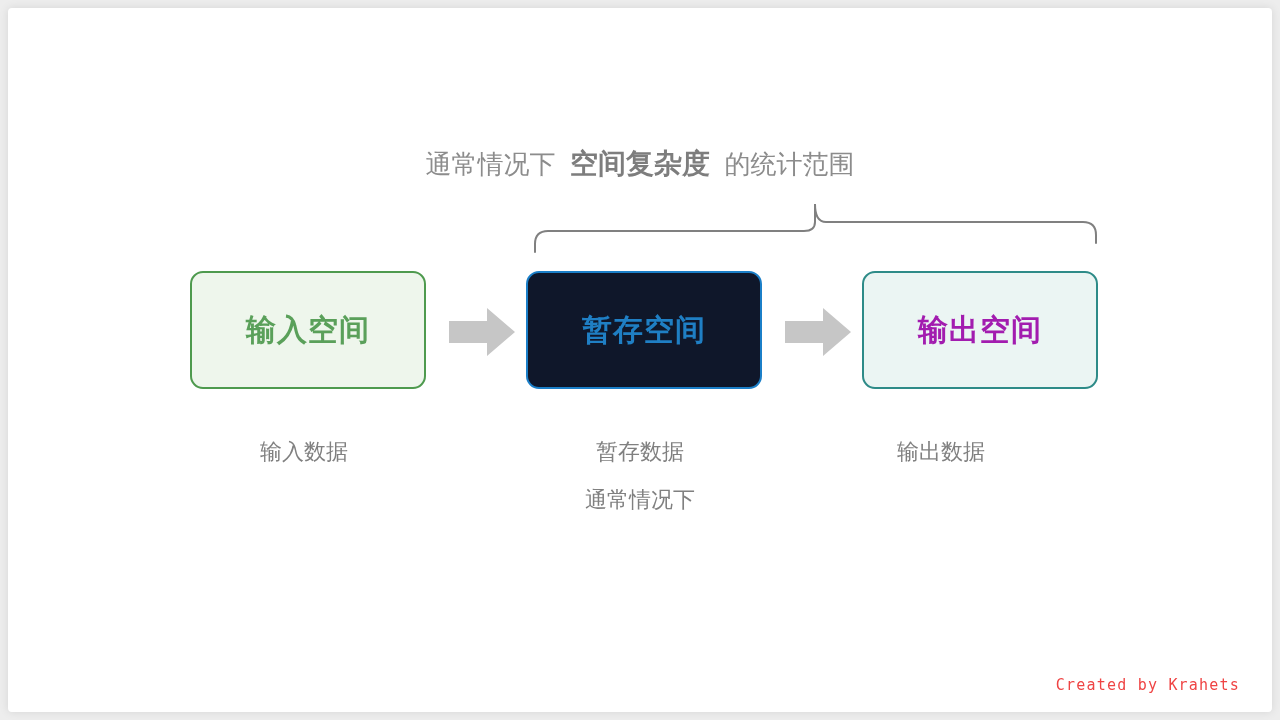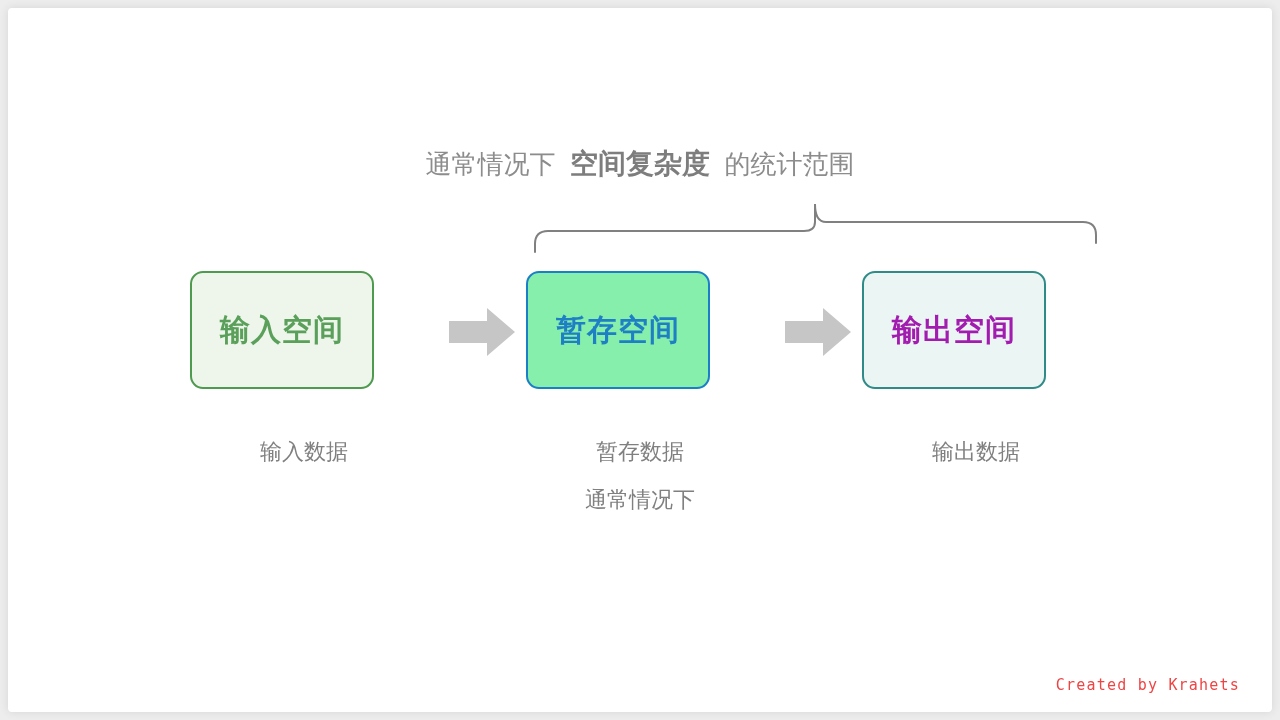--- a/index.html
+++ b/index.html
@@ -55,38 +55,38 @@
   .boxes {
     position: absolute;
     left: 0;
     top: 263px;
     width: 1264px;
     height: 120px;
   }
   .box {
     position: absolute;
     top: 0;
-    width: 184px;
+    width: 236px;
     height: 118px;
     border-radius: 13px;
     border-style: solid;
     border-width: 2px;
     box-sizing: border-box;
     display: flex;
     align-items: center;
     justify-content: center;
   }
   .box-label {
     font-size: 30px;
     font-weight: bold;
     letter-spacing: 1px;
   }
   .box-input   { left: 182px;  background: #eef6ec; border-color: #4e9a4e; }
   .box-input .box-label   { color: #5aa05a; }
-  .box-temp    { left: 518px;  background: #86efac; border-color: #1b7fc8; }
+  .box-temp    { left: 518px;  background: #0f172a; border-color: #1b7fc8; }
   .box-temp .box-label    { color: #1f7fc4; }
   .box-output  { left: 854px;  background: #ebf5f3; border-color: #2e8b88; }
   .box-output .box-label  { color: #a21caf; }
   
   .arrow {
     position: absolute;
     top: 298px;
   }
   .arrow-1 { left: 441px; }
   .arrow-2 { left: 777px; }
@@ -97,21 +97,21 @@
     width: 1133px;
     height: 140px;
   }
   .sublabel-col {
     position: absolute;
     width: 228px;
     text-align: center;
   }
   .sublabel-col.c1 { left: 182px; }
   .sublabel-col.c2 { left: 518px; }
-  .sublabel-col.c3 { left: 854px; }
+  .sublabel-col.c3 { left: 819px; }
   .sublabel-col div {
     font-size: 22px;
     color: #808080;
     line-height: 48px;
     white-space: nowrap;
   }
   
   .footer {
     position: absolute;
     right: 32px;

